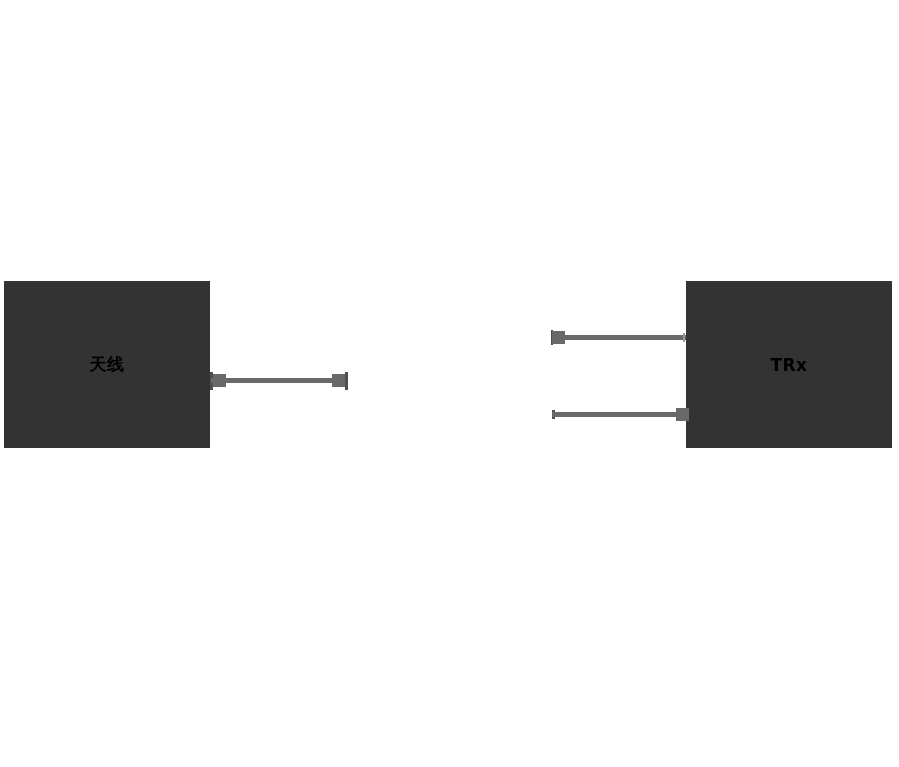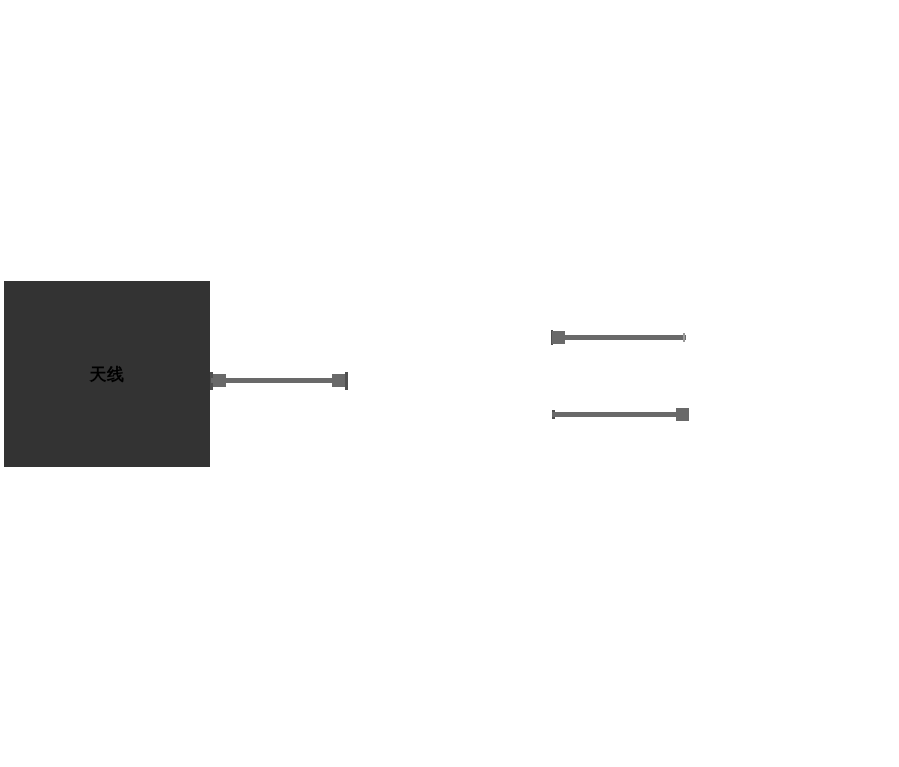--- a/index.html
+++ b/index.html
@@ -11,21 +11,21 @@
     position: relative;
     width: 899px;
     height: 767px;
     background: var(--canvas-bg, #ffffff);
     font-family: "DejaVu Sans", "Liberation Sans", sans-serif;
     overflow: hidden;
   }
   .node {
     position: absolute;
     top: 281px;
-    height: 186px;
+    height: 167px;
     background: var(--box-fill, #333333);
     display: flex;
     align-items: center;
     justify-content: center;
   }
   .node-antenna { left: 4px;   width: 206px; }
   .node-trfem   { left: 348px; width: 204px; }
   .node-trx     { left: 686px; width: 206px; }
   .node-label {
     color: var(--label-color, #000000);
@@ -72,20 +72,23 @@
 </head>
 <body>
 
 <div class="canvas">
 
   <div class="node node-antenna">
     <span class="node-label">天线</span>
   </div>
 
 
+  <div class="node node-trx">
+    <span class="node-label">TRx</span>
+  </div>
 
   <div class="conn-tick c1-tick-a"></div>
   <div class="conn-line c1-line"></div>
   <div class="conn-sq  c1-sq-a"></div>
   <div class="conn-sq  c1-sq-b"></div>
   <div class="conn-tick c1-tick-b"></div>
 
   <div class="conn-tick c2-tick-a"></div>
   <div class="conn-line c2-line"></div>
   <div class="conn-sq  c2-sq-a"></div>

